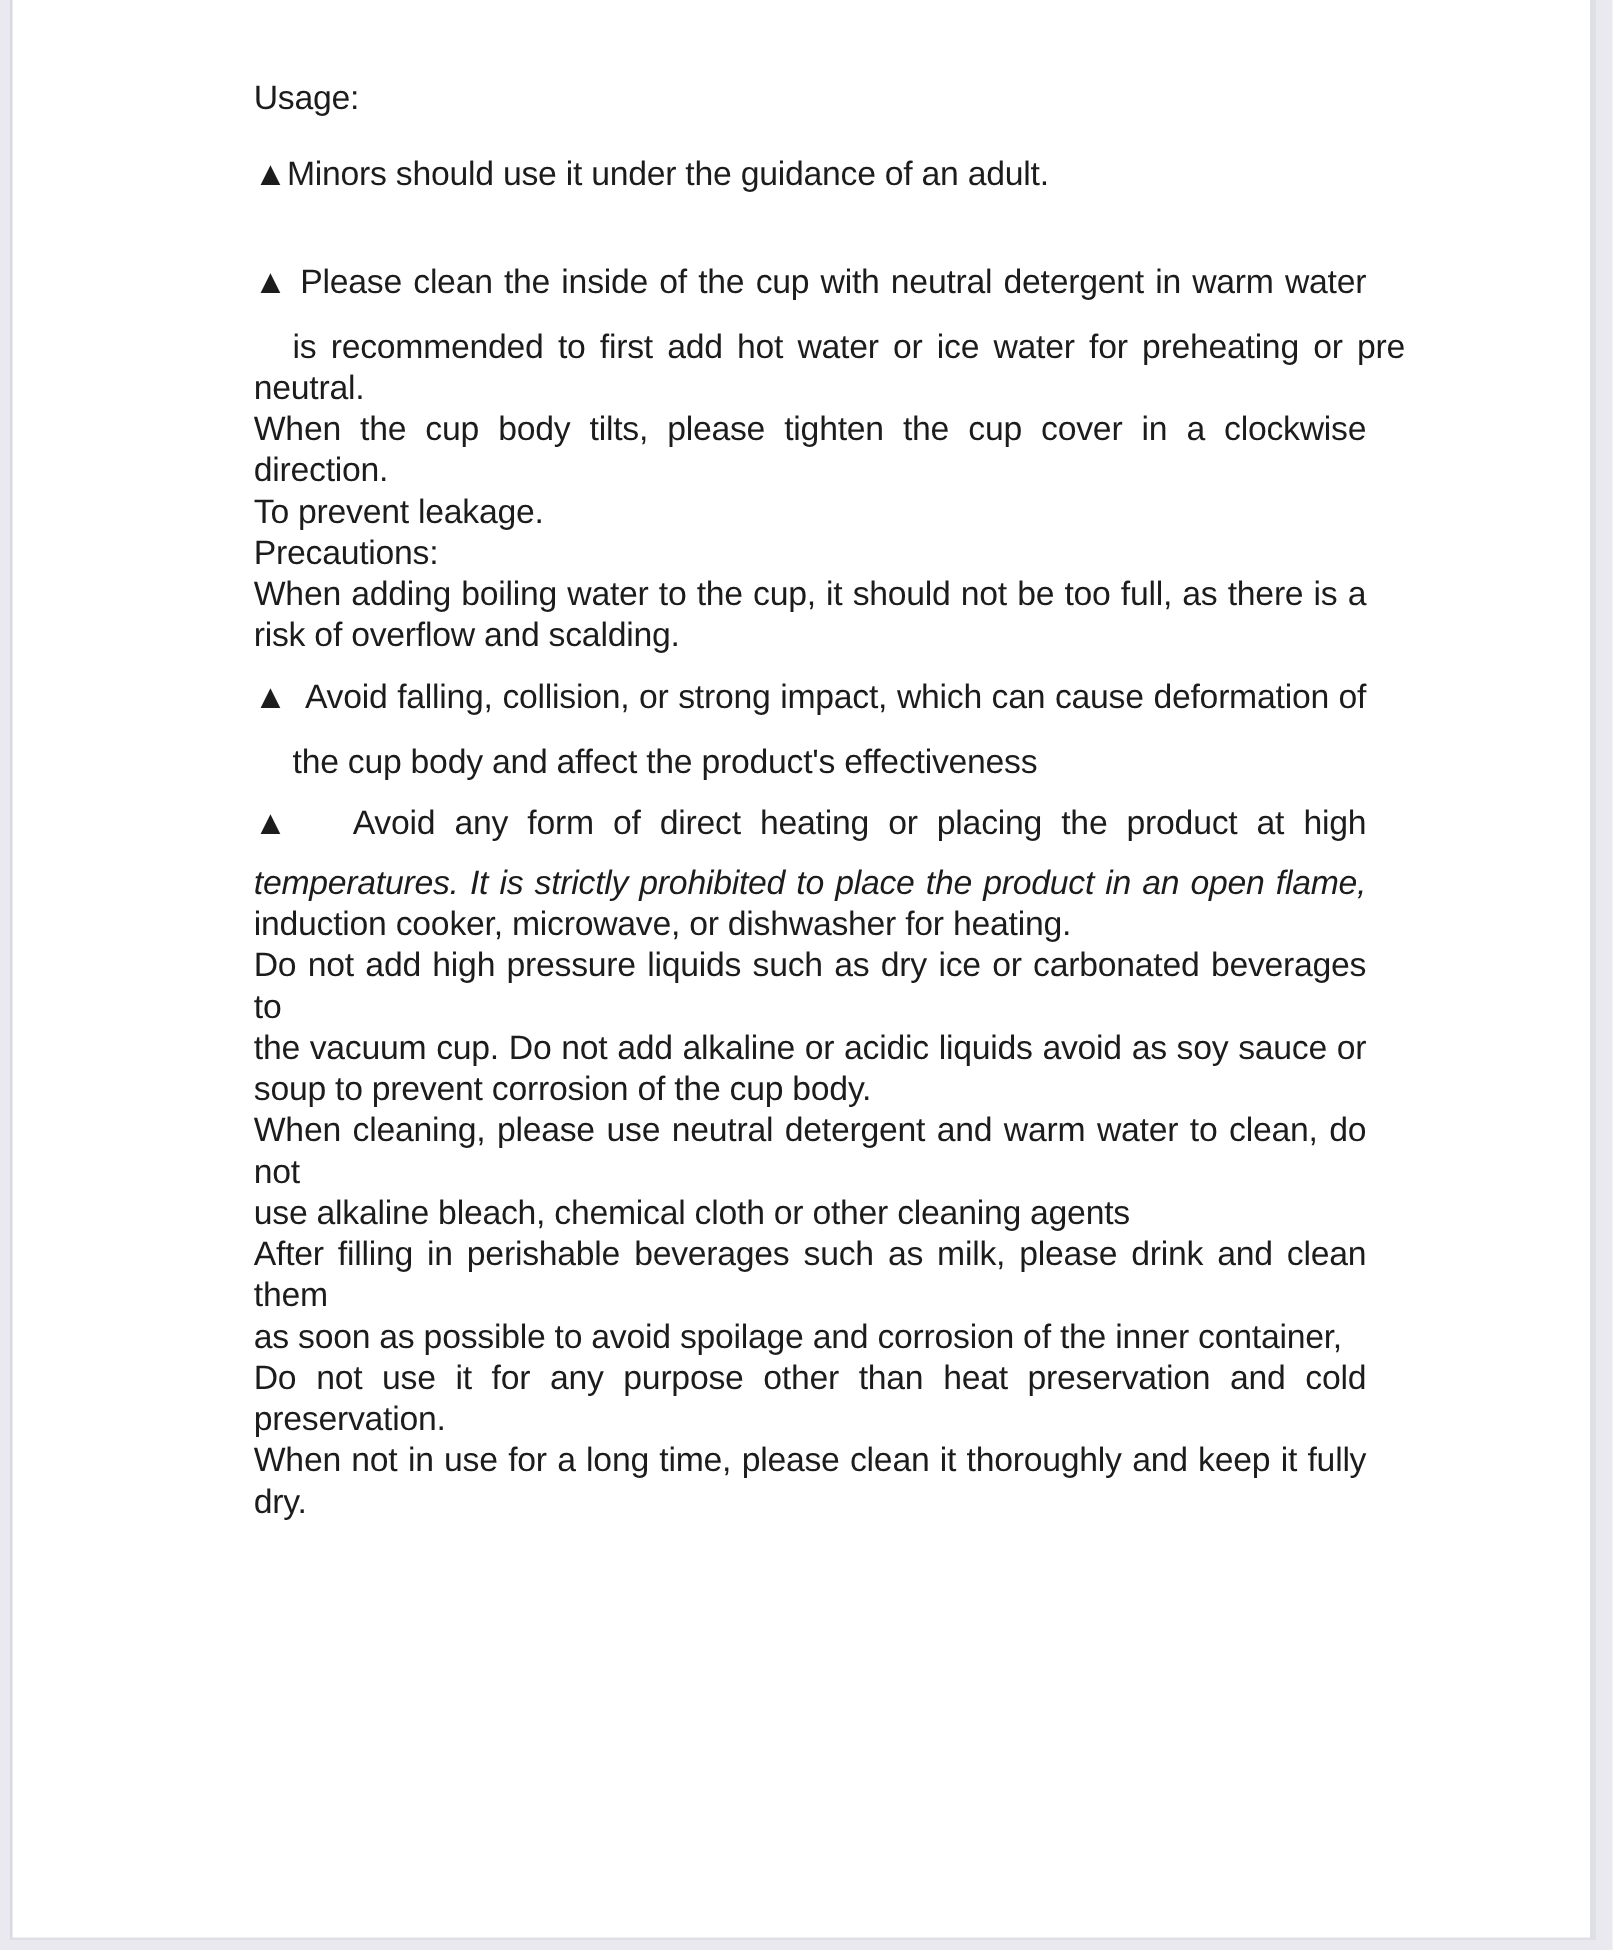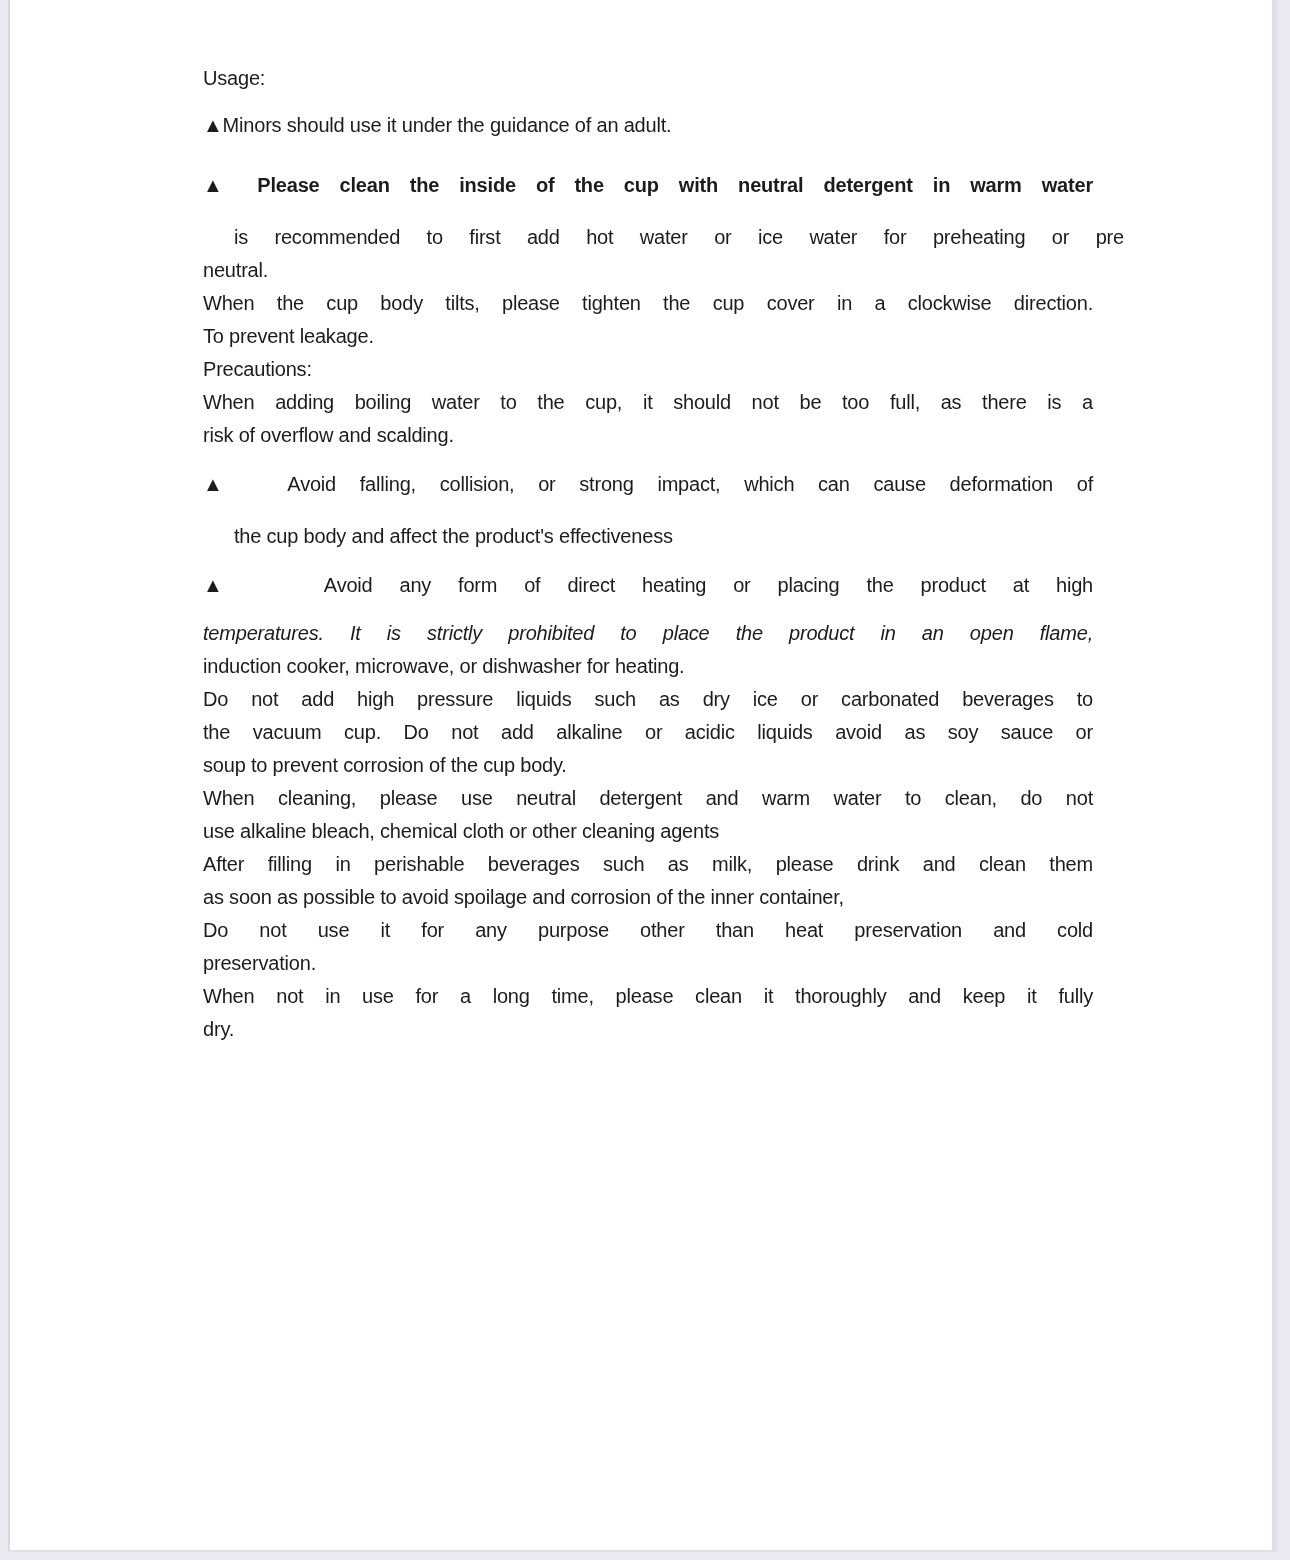--- a/index.html
+++ b/index.html
@@ -36,38 +36,38 @@
   .content {
     position: absolute;
     top: 0;
     left: 0;
     right: 0;
     padding: 62px 0 0 193px;
     width: 1270px;
   }
   .ln {
     width: 890px;
-    font-size: 20px;
+    font-size: 27px;
     line-height: 33px;
     letter-spacing: -0.2px;
     color: var(--text);
     white-space: pre-wrap;
     text-align: left;
   }
   
   .j {
     text-align: justify;
     text-align-last: justify;
   }
-  .g14 { margin-top: 14px; }
+  .g14 { margin-top: 28px; }
   .g15 { margin-top: 15px; font-style: italic; }
   .g16 { margin-top: 16px; }
   .g19 { margin-top: 19px; margin-left: 31px; }
   .g34 { margin-top: 34px; }
-  .g35 { margin-top: 27px; font-weight: bold; }
+  .g35 { margin-top: 53px; }
 </style>
 </head>
 <body>
 
 <div class="page">
   <div class="content">
     <div class="ln">Usage:</div>
     <div class="ln g14">▲Minors should use it under the guidance of an adult.</div>
     <div class="ln g35 j">▲ Please clean the inside of the cup with neutral detergent in warm water</div>
     <div class="ln g19 j">is recommended to first add hot water or ice water for preheating or pre</div>

